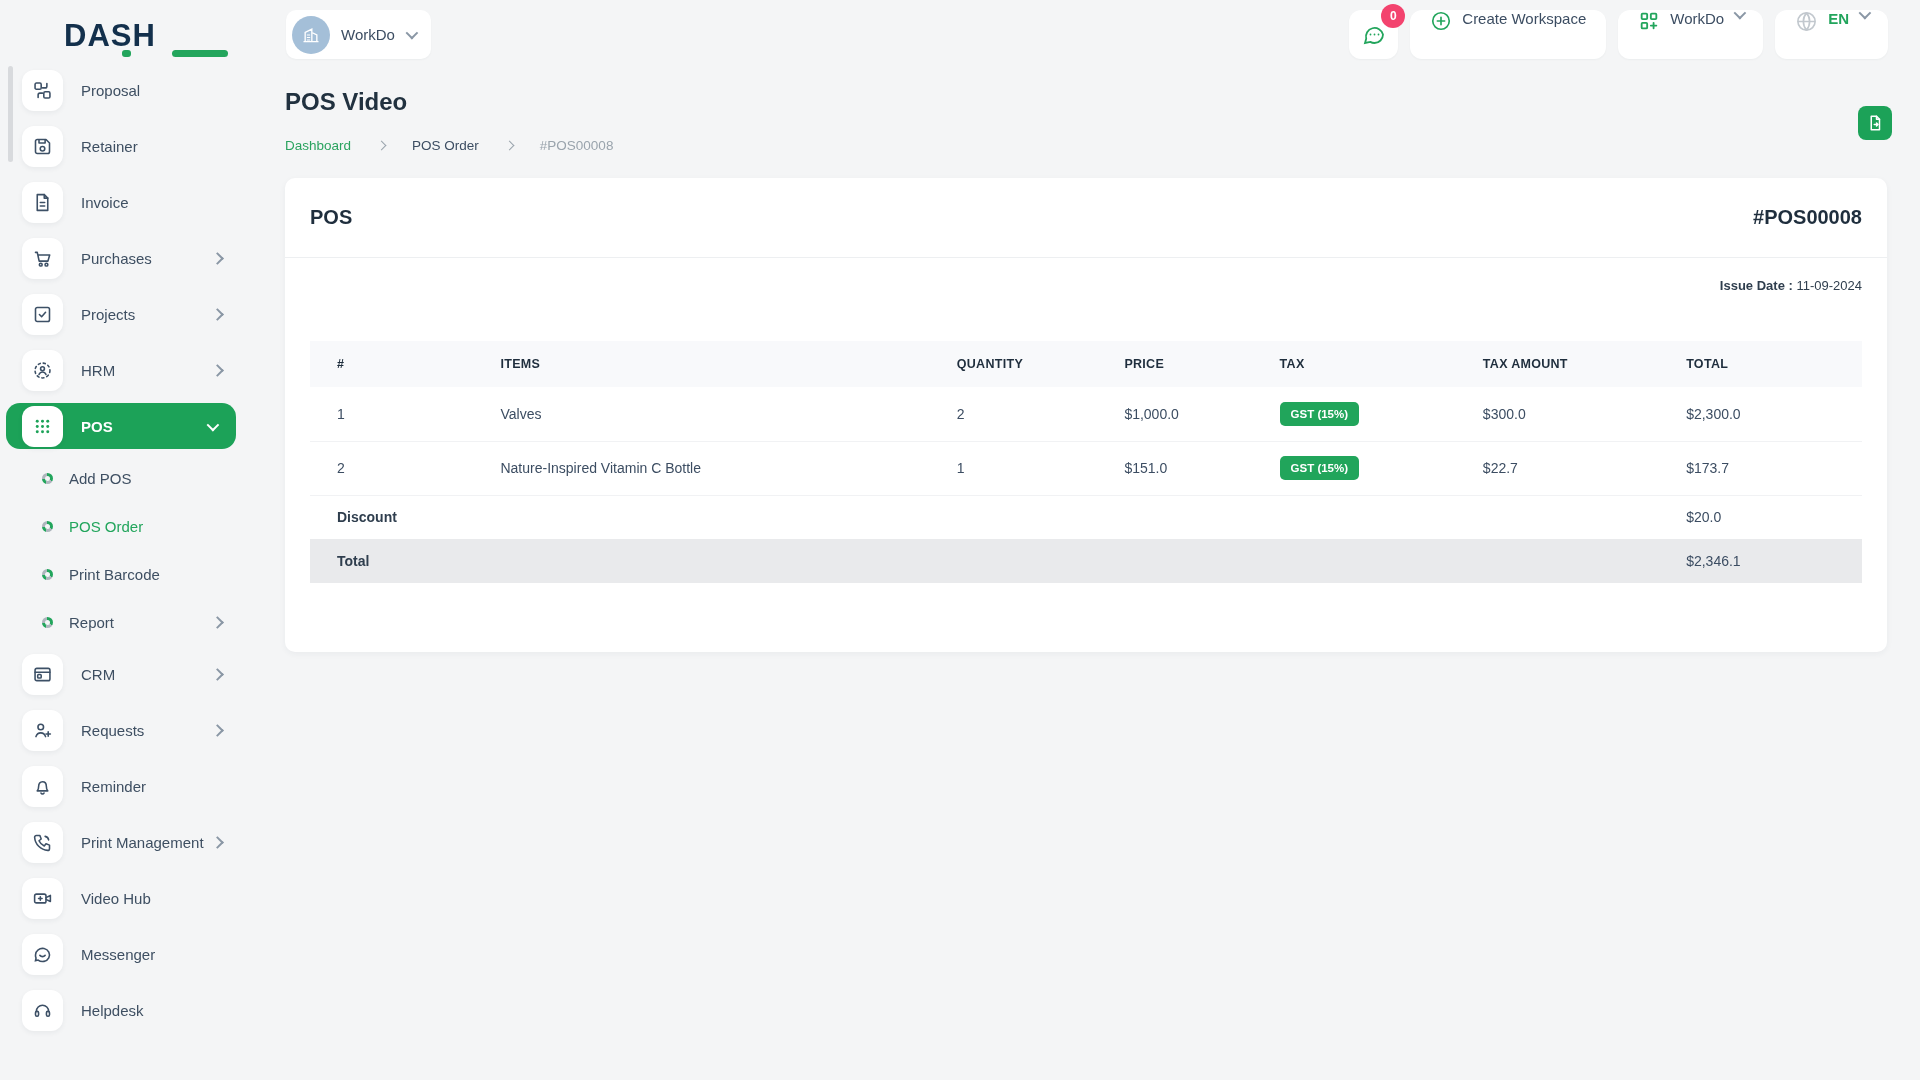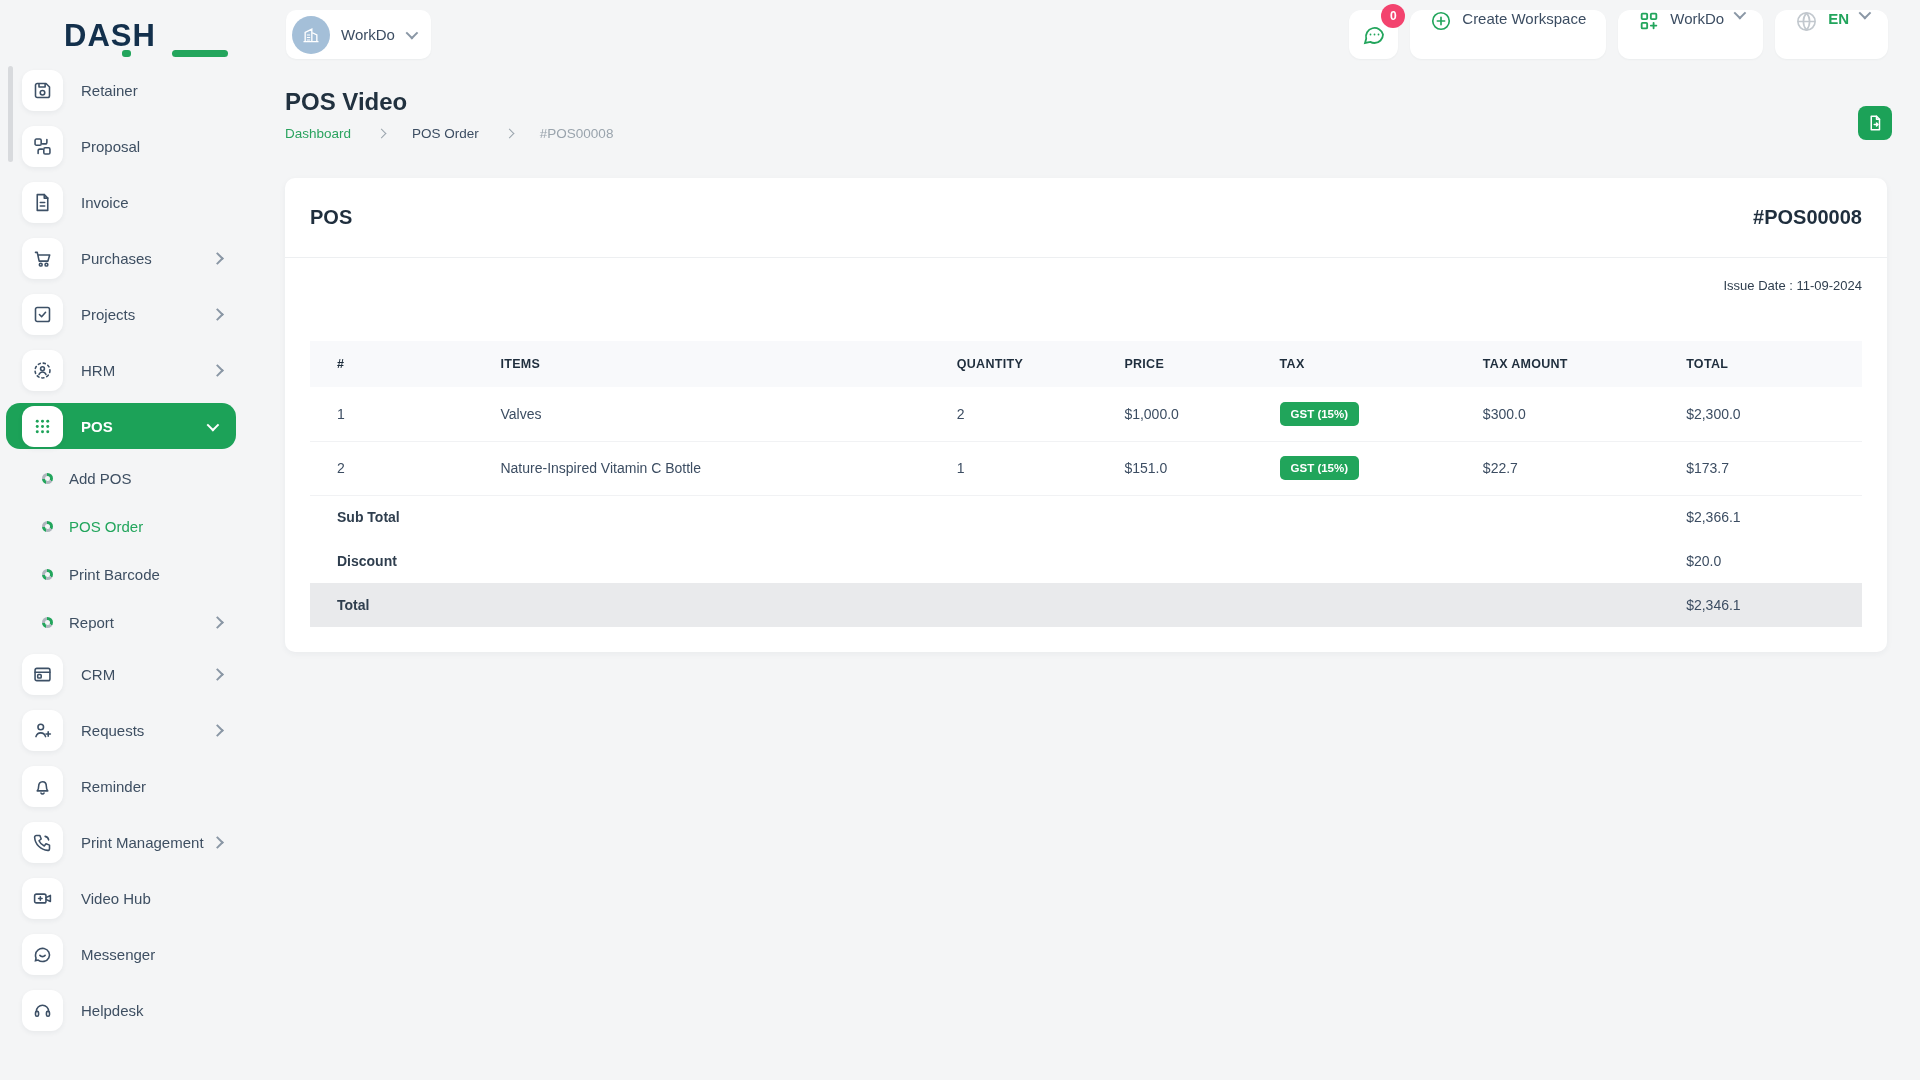--- a/index.html
+++ b/index.html
@@ -46,35 +46,35 @@
   .sb-sub { height:48px; display:flex; align-items:center; padding-left:42px; gap:16px; cursor:pointer; position:relative; }
   .sb-bullet { width:11px; height:11px; border-radius:50%; flex:0 0 auto;
     background:conic-gradient(#22a55c 0 120deg, #aeb6bd 120deg 200deg, #22a55c 200deg 270deg, #aeb6bd 270deg 360deg); position:relative; }
   .sb-bullet::after { content:""; position:absolute; inset:3px; border-radius:50%; background:#f4f5f6; }
   .sb-sub .sb-label { font-size:15px; }
   .sb-sub.active .sb-label { color:#22a55c; }
 
   
   .main { position:absolute; left:242px; top:70px; width:1678px; }
   .page-title { position:absolute; left:43px; top:18px; font-size:24px; font-weight:700; color:#21313f; }
-  .breadcrumb { position:absolute; left:43px; top:56px; display:flex; align-items:center; gap:27px; font-size:13.5px; }
+  .breadcrumb { position:absolute; left:43px; top:68px; display:flex; align-items:center; gap:27px; font-size:13.5px; }
   .breadcrumb a { color:#2aa35f; text-decoration:none; cursor:pointer; }
   .bc-sep { width:7px; height:7px; border-right:1.8px solid #9aa4ad; border-top:1.8px solid #9aa4ad; transform:rotate(45deg); }
   .bc-mid { color:#3c4d62; }
   .bc-last { color:#9aa4ad; }
   .action-btn { position:absolute; right:28px; top:36px; width:34px; height:34px; background:#1ca258; border-radius:8px;
     display:flex; align-items:center; justify-content:center; cursor:pointer; }
 
   .card { position:absolute; left:43px; top:108px; width:1602px; height:474px; background:#fff; border-radius:10px;
     box-shadow:0 2px 6px rgba(30,50,70,.05); }
   .card-head { height:80px; display:flex; align-items:center; justify-content:space-between; padding:0 25px;
     border-bottom:1px solid #edeff1; }
   .card-head .pos-title, .card-head .pos-number { font-size:20px; font-weight:700; color:#1f2e3d; }
   .issue-row { text-align:right; padding:20px 25px 0 25px; font-size:13px; color:#2f3e4e; }
-  .issue-row b { font-weight:400; }
+  .issue-row b { font-weight:700; }
 
   table.pos-table { width:1552px; margin:48px 25px 0 25px; border-collapse:collapse; table-layout:fixed; }
   .pos-table thead tr { background:#f8f9fb; height:46px; }
   .pos-table th { text-align:left; font-size:12.5px; font-weight:700; color:#1f2e3d; letter-spacing:.3px; padding:0 12px; }
   .pos-table td { font-size:14px; color:#3c4d62; padding:0 12px; }
   .pos-table th:first-child, .pos-table td:first-child { padding-left:27px; }
   .pos-table tbody tr.data { height:54px; border-bottom:1px solid #f1f2f4; }
   .pos-table tr.summary { height:44px; }
   .pos-table tr.summary td.lbl { font-weight:700; color:#2f3e4e; }
   .pos-table tr.total-row { background:#e9eaec; }
@@ -145,38 +145,38 @@
         <span class="chev"></span>
       </div>
     </div>
   </div>
 
   <div class="sidebar">
     <div class="sb-scroll"></div>
 
     <div class="sb-item">
       <span class="sb-icon">
+        <svg width="21" height="21" viewBox="0 0 24 24" fill="none" stroke="#3d5066" stroke-width="1.8" stroke-linecap="round">
+          <rect x="3.5" y="3.5" width="7" height="7" rx="1.5"></rect>
+            <rect x="13.5" y="13.5" width="7" height="7" rx="1.5"></rect>
+          <path d="M17 4v3a2 2 0 0 1-2 2h-3M7 20v-3a2 2 0 0 1 2-2h3"></path>
+        </svg>
+        </span>
+      <span class="sb-label">Proposal</span>
+    </div>
+
+    <div class="sb-item">
+      <span class="sb-icon">
         <svg width="21" height="21" viewBox="0 0 24 24" fill="none" stroke="#3d5066" stroke-width="1.8" stroke-linejoin="round">
           <path d="M4 6a2 2 0 0 1 2-2h10l4 4v10a2 2 0 0 1-2 2H6a2 2 0 0 1-2-2z"></path>
           <path d="M8 4v4h7V4"></path>
             <circle cx="12" cy="14.5" r="2.6"></circle>
         </svg>
         </span>
       <span class="sb-label">Retainer</span>
-    </div>
-
-    <div class="sb-item">
-      <span class="sb-icon">
-        <svg width="21" height="21" viewBox="0 0 24 24" fill="none" stroke="#3d5066" stroke-width="1.8" stroke-linecap="round">
-          <rect x="3.5" y="3.5" width="7" height="7" rx="1.5"></rect>
-            <rect x="13.5" y="13.5" width="7" height="7" rx="1.5"></rect>
-          <path d="M17 4v3a2 2 0 0 1-2 2h-3M7 20v-3a2 2 0 0 1 2-2h3"></path>
-        </svg>
-        </span>
-      <span class="sb-label">Proposal</span>
     </div>
 
     <div class="sb-item">
       <span class="sb-icon">
         <svg width="21" height="21" viewBox="0 0 24 24" fill="none" stroke="#3d5066" stroke-width="1.8" stroke-linecap="round" stroke-linejoin="round">
           <path d="M6 3h8l4 4v14H6z"></path>
             <path d="M14 3v4h4"></path>
             <path d="M9.5 12h5M9.5 16h5"></path>
         </svg>
         </span>
@@ -395,24 +395,20 @@
           <tr class="data">
             <td>2</td>
             <td>Nature-Inspired Vitamin C Bottle</td>
             <td>1</td>
             <td>$151.0</td>
             <td><span class="tax-badge">GST (15%)</span></td>
             <td>$22.7</td>
             <td>$173.7</td>
           </tr>
           <tr class="summary">
-            <td class="lbl" colspan="6">Sub Total</td>
-            <td>$2,366.1</td>
-          </tr>
-          <tr class="summary">
             <td class="lbl" colspan="6">Discount</td>
             <td>$20.0</td>
           </tr>
           <tr class="summary total-row">
             <td class="lbl" colspan="6">Total</td>
             <td>$2,346.1</td>
           </tr>
         </tbody>
       </table>
     </div>

